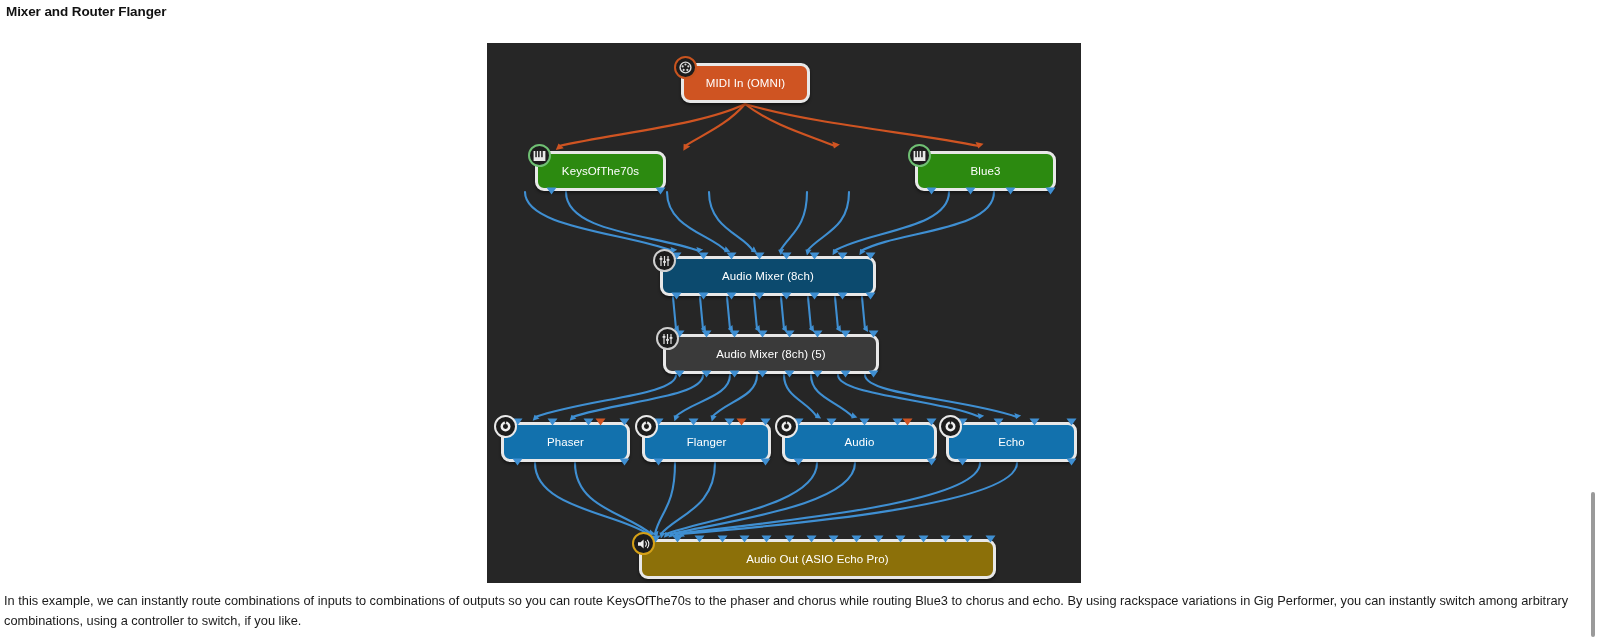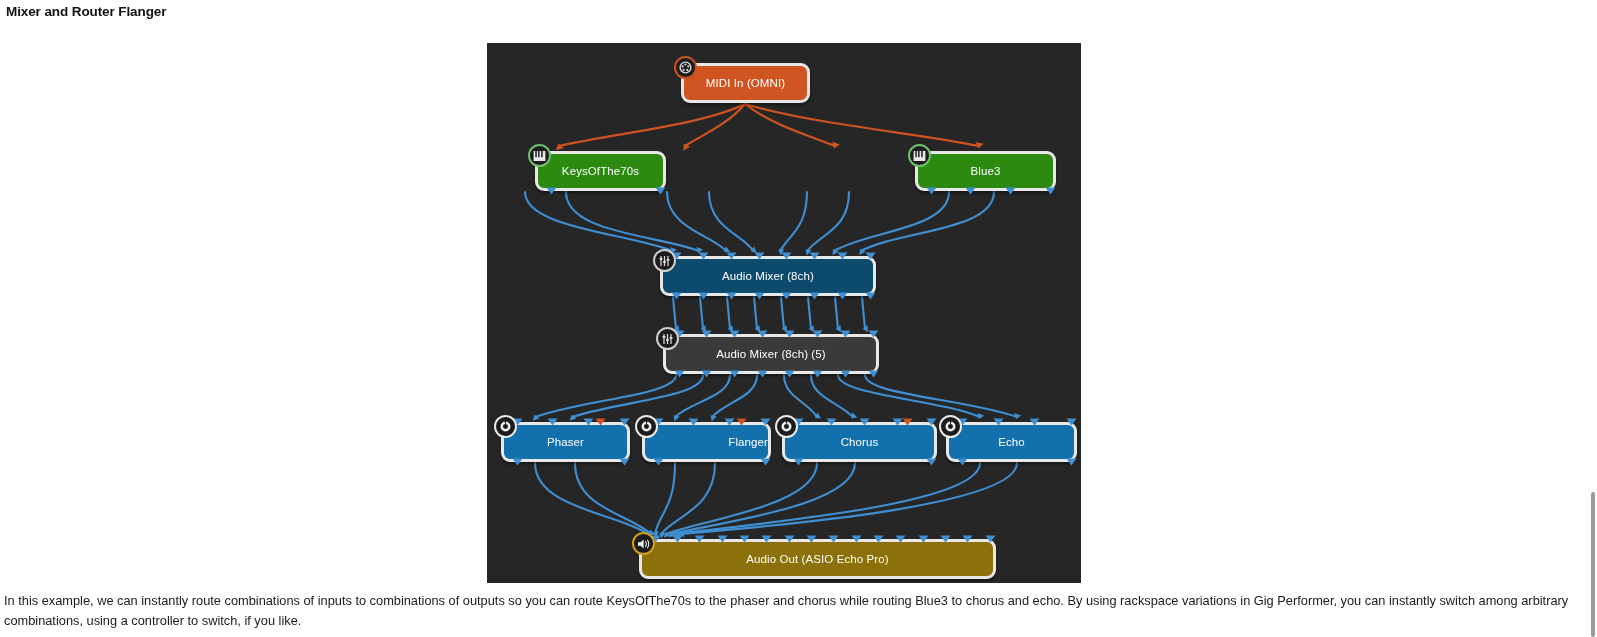--- a/index.html
+++ b/index.html
@@ -415,21 +415,21 @@
         <svg width="11" height="8" viewBox="0 0 11 8">
           <path d="M0.5,0.5 L10.5,0.5 L5.5,7.5 Z" fill="#3f8fd2"></path>
         </svg>
       </div>
       <div class="pin" style="left: 114.5px; bottom: -7px;">
         <svg width="11" height="8" viewBox="0 0 11 8">
           <path d="M0.5,0.5 L10.5,0.5 L5.5,7.5 Z" fill="#3f8fd2"></path>
         </svg>
       </div>
     </div>
-    <div class="node" style="left: 155px; top: 379px; width: 129px; height: 40px; background: rgb(18, 113, 173); justify-content: flex-end;">
+    <div class="node" style="left: 155px; top: 379px; width: 129px; height: 40px; background: rgb(18, 113, 173);">
       <div class="badge blue">
         <svg width="13" height="13" viewBox="0 0 12 12">
           <circle cx="6" cy="6" r="4.6" fill="#f0f0f0"></circle>
           <circle cx="6" cy="6" r="2.3" fill="#1c1c1c"></circle>
           <rect x="5.4" y="0.8" width="1.2" height="2.6" fill="#1c1c1c"></rect>
         </svg>
       </div>
       <span class="node-label">Flanger</span>
       <div class="pin" style="left: 7.5px; top: -7px;">
         <svg width="11" height="8" viewBox="0 0 11 8">
@@ -468,21 +468,21 @@
       </div>
     </div>
     <div class="node" style="left: 295px; top: 379px; width: 155px; height: 40px; background: rgb(18, 113, 173);">
       <div class="badge blue">
         <svg width="13" height="13" viewBox="0 0 12 12">
           <circle cx="6" cy="6" r="4.6" fill="#f0f0f0"></circle>
           <circle cx="6" cy="6" r="2.3" fill="#1c1c1c"></circle>
           <rect x="5.4" y="0.8" width="1.2" height="2.6" fill="#1c1c1c"></rect>
         </svg>
       </div>
-      <span class="node-label">Chorus</span>
+      <span class="node-label">Audio</span>
       <div class="pin" style="left: 7.5px; top: -7px;">
         <svg width="11" height="8" viewBox="0 0 11 8">
           <path d="M0.5,0.5 L10.5,0.5 L5.5,7.5 Z" fill="#3f8fd2"></path>
         </svg>
       </div>
       <div class="pin" style="left: 40.75px; top: -7px;">
         <svg width="11" height="8" viewBox="0 0 11 8">
           <path d="M0.5,0.5 L10.5,0.5 L5.5,7.5 Z" fill="#3f8fd2"></path>
         </svg>
       </div>

